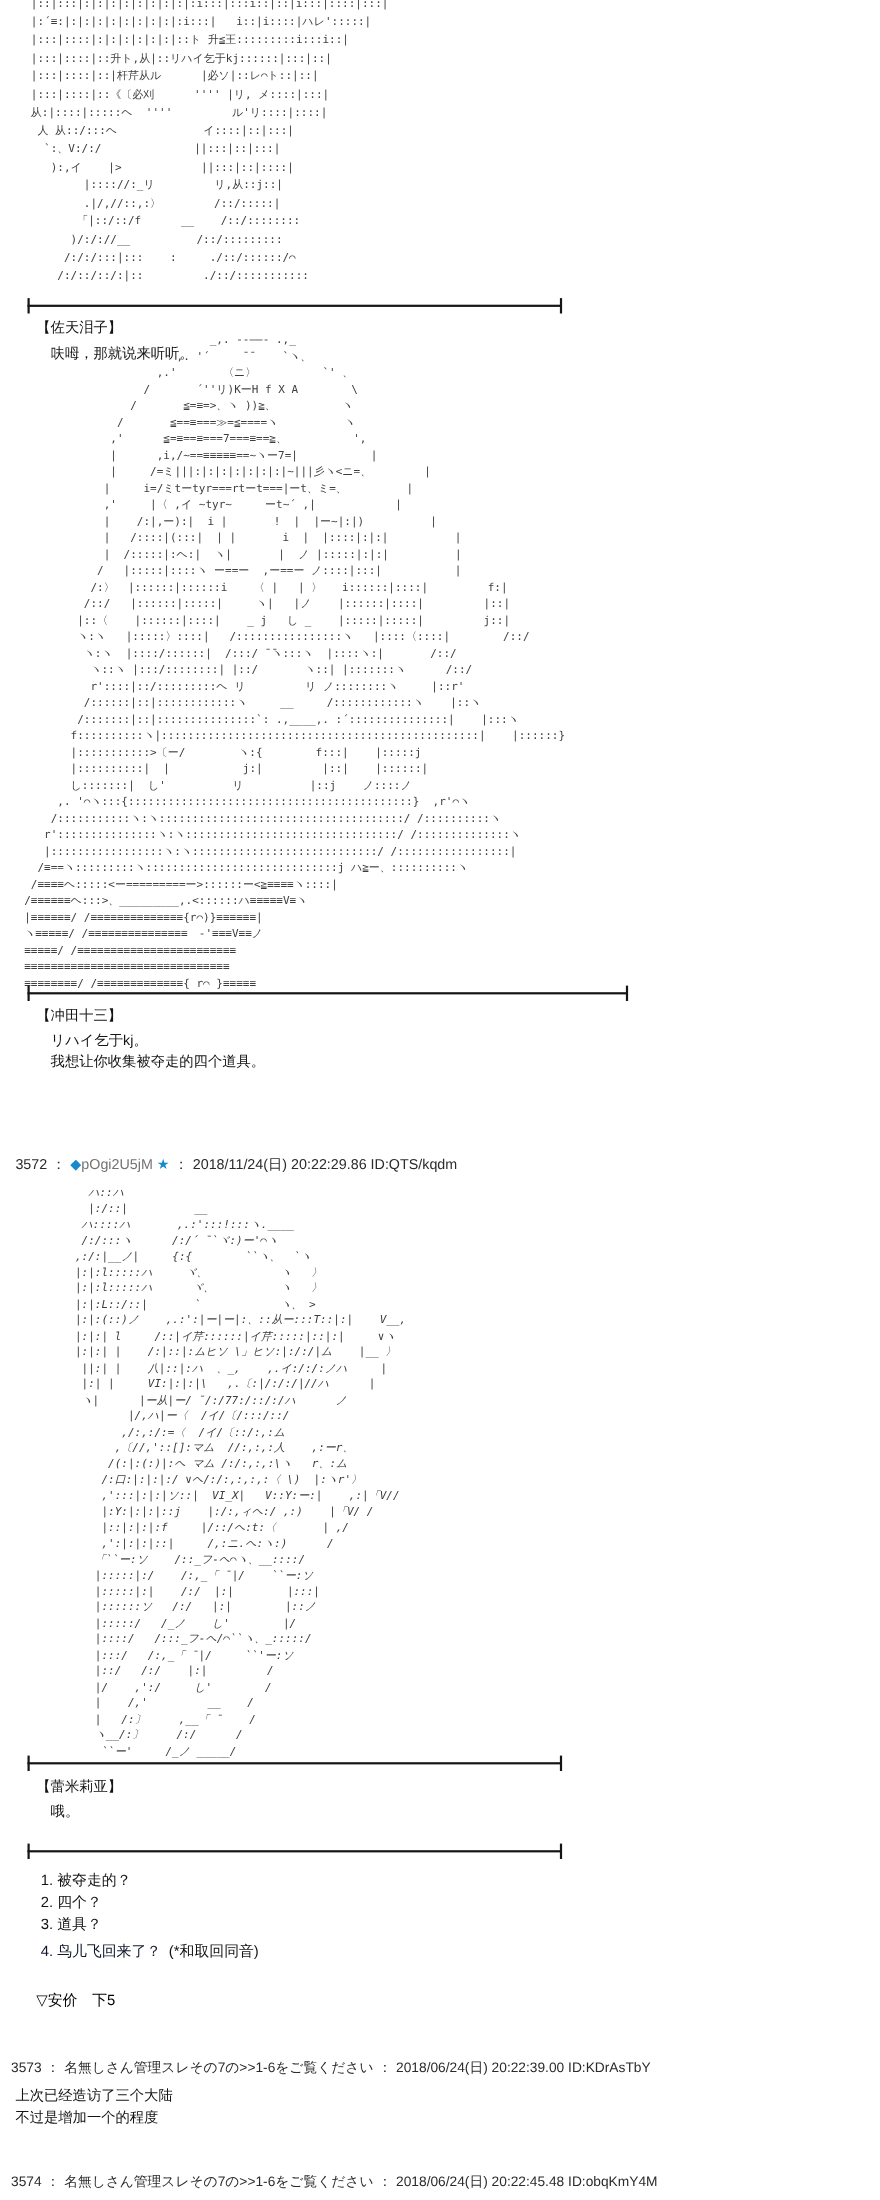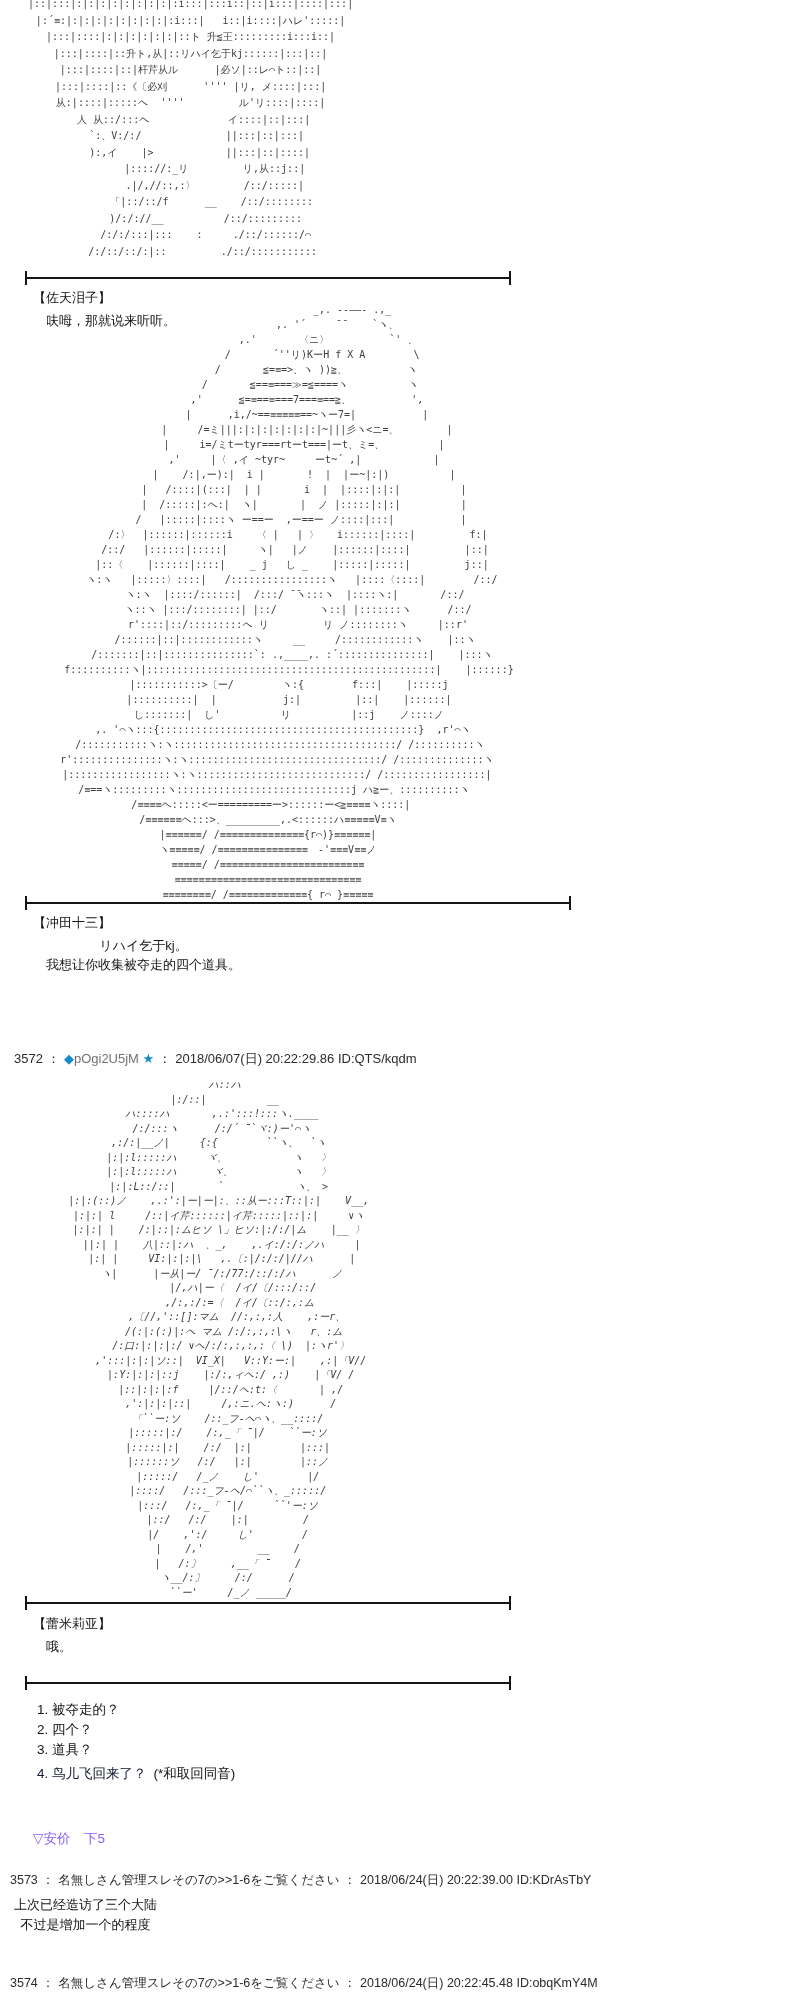--- a/index.html
+++ b/index.html
@@ -2,21 +2,21 @@
 <html><head>
 <meta charset="utf-8">
 <style>
   * { margin:0; padding:0; box-sizing:border-box; }
   html,body { background:#ffffff; }
   body {
     width:800px; height:2000px; overflow:hidden;
     font-family:"Liberation Sans","DejaVu Sans",sans-serif;
     color:#1c1c1c;
   }
-  .page { position:relative; width:800px; height:2000px; background:#fff;text-align:center; }
+  .page { position:relative; width:800px; height:2000px; background:#fff; }
 
   
   .aa {
     position:absolute;
     font-family:"DejaVu Sans Mono",monospace;
     white-space:pre;
     color:#3d3d3d;
     letter-spacing:0;
   }
   .aa1 { top:-4px;  left:16px; font-size:10px; line-height:16.5px; }
@@ -37,21 +37,21 @@
   .post-header { position:absolute; font-size:13px; color:#2b2b2b; white-space:nowrap; }
   .post-header .gap { margin:0 4px; }
   .trip { cursor:pointer; }
   .trip-mark { color:#1789cc; }
   .trip-name { color:#737373; }
 
   .opt { position:absolute; font-size:13.5px; color:#141414; white-space:nowrap; }
   .opt-red  { color:#0f172a; }
   .opt-note { color:#141414; margin-left:7px; }
 
-  .anchor-line { position:absolute; font-size:13.5px; color:#8b5cf6; white-space:nowrap;margin-top:20px; }
+  .anchor-line { position:absolute; font-size:13.5px; color:#000000; white-space:nowrap; }
 
   .post-body { position:absolute; font-size:13px; color:#141414; white-space:pre-line; line-height:20px; }
 
   .small-header { font-size:12.5px; }
 </style>
 </head>
 <body>
 
 <div class="page">
 
@@ -118,21 +118,21 @@
   ≡≡≡≡≡≡≡≡≡≡≡≡≡≡≡≡≡≡≡≡≡≡≡≡≡≡≡≡≡≡≡
   ≡≡≡≡≡≡≡≡/ /≡≡≡≡≡≡≡≡≡≡≡≡≡{ r⌒ }≡≡≡≡≡</pre>
 
   <div class="sep" style="top:902px;left:25px;width:545px"></div>
 
   <div class="speaker" style="top:914px;left:33px">【冲田十三】</div>
   <div class="dialogue" style="top:936px;left:46px">リハイ乞于kj。
 我想让你收集被夺走的四个道具。</div>
 
   <div class="post-header" style="top:1050px;left:14px">
-    <span>3572</span><span class="gap">：</span><span class="trip"><span class="trip-mark">◆</span><span class="trip-name">pOgi2U5jM</span> <span class="trip-mark">★</span></span><span class="gap">：</span><span>2018/06/07(日) 20:22:29.86</span> <span>ID:QTS/kqdm</span>
+    <span>3572</span><span class="gap">：</span><span class="trip"><span class="trip-mark">◆</span><span class="trip-name">pOgi2U5jM</span> <span class="trip-mark">★</span></span><span class="gap">：</span><span>2018/11/24(日) 20:22:29.86</span> <span>ID:QTS/kqdm</span>
   </div>
 
   <pre class="aa aa3">         ハ::ハ
          |:/::|          __
         ハ::::ハ       ,.:':::!:::ヽ.____
         /:/:::ヽ      /:/´ ̄`ヾ:)ー'⌒ヽ
        ,:/:|__ノ|     {:{        ``ヽ、  `ヽ
        |:|:l:::::ハ     ヾ、           ヽ   〉
        |:|:l:::::ハ      ヾ、          ヽ   〉
        |:|:L::/::|       `            ヽ、 &gt;

